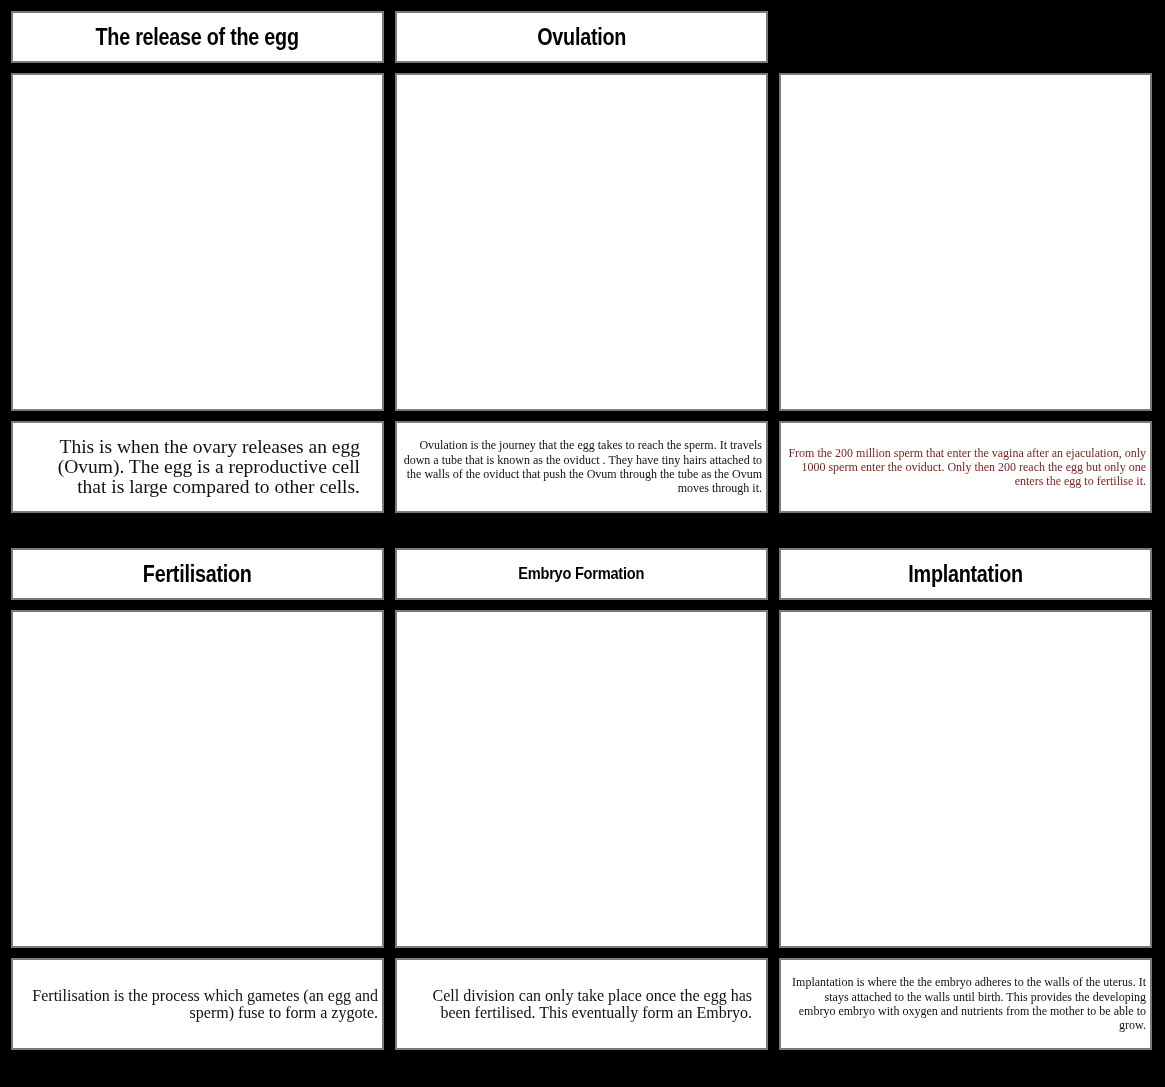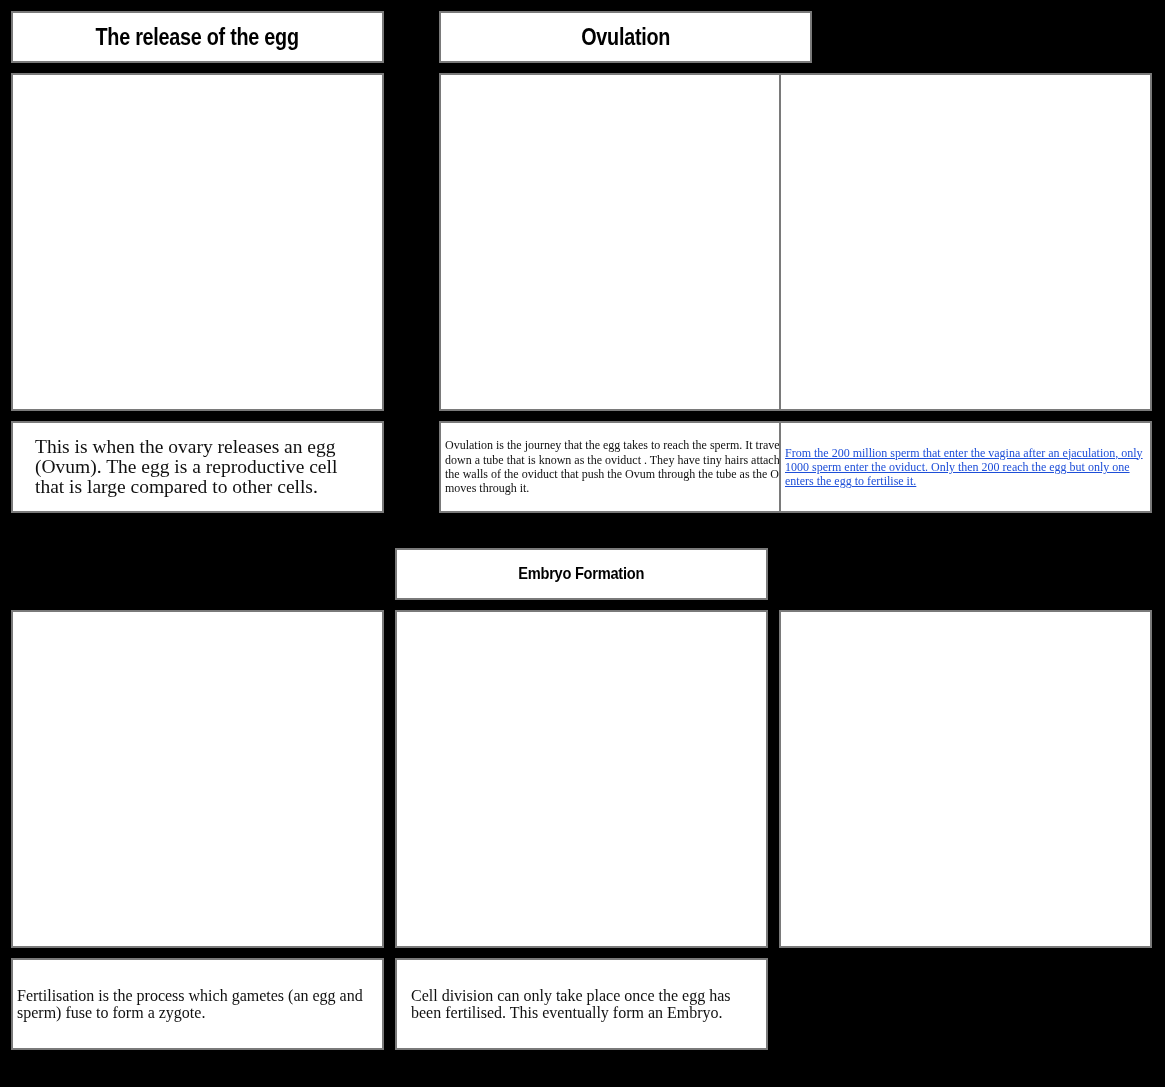--- a/index.html
+++ b/index.html
@@ -59,75 +59,84 @@
     }
     .text-box {
       top: 410px;
       height: 92px;
       display: flex;
       align-items: center;
       justify-content: center;
       padding: 0 4px;
     }
     .desc-text {
-      text-align: left;
+      text-align: right;
       color: #111;
       font-family: "Liberation Serif", "DejaVu Serif", serif;
     }
     .desc-large { font-size: 19.5px; line-height: 20px; padding: 0 18px; }
     .desc-small { font-size: 12px; line-height: 14.3px; }
     .desc-medium { font-size: 16px; line-height: 17.5px; }
-    .desc-gray { color: #1d4ed8; text-decoration: underline; }
+    .desc-gray { color: #7f1d1d; }
   </style>
 </head>
 <body>
 
 <div class="storyboard">
 
   <div class="cell" style="left:11px; top:11px; height:502px;">
     <div class="box title-box">
       <span class="title-text">The release of the egg</span>
     </div>
     <div class="box image-box"></div>
     <div class="box text-box">
       <div class="desc-text desc-large">This is when the ovary releases an egg (Ovum). The egg is a reproductive cell that is large compared to other cells.</div>
     </div>
   </div>
 
-  <div class="cell" style="left:395px; top:11px; height:502px;margin-left:44px;">
+  <div class="cell" style="left:395px; top:11px; height:502px;">
     <div class="box title-box">
       <span class="title-text">Ovulation</span>
     </div>
     <div class="box image-box"></div>
     <div class="box text-box">
       <div class="desc-text desc-small">Ovulation is the journey that the egg takes to reach the sperm. It travels down a tube that is known as the oviduct . They have tiny hairs attached to the walls of the oviduct that push the Ovum through the tube as the Ovum moves through it.</div>
     </div>
   </div>
 
   <div class="cell" style="left:779px; top:11px; height:502px;">
     <div class="box image-box"></div>
     <div class="box text-box">
       <div class="desc-text desc-small desc-gray">From the 200 million sperm that enter the vagina after an ejaculation, only 1000 sperm enter the oviduct. Only then 200 reach the egg but only one enters the egg to fertilise it.</div>
     </div>
   </div>
 
   <div class="cell" style="left:11px; top:548px; height:502px;">
+    <div class="box title-box">
+      <span class="title-text">Fertilisation</span>
+    </div>
     <div class="box image-box"></div>
     <div class="box text-box">
       <div class="desc-text desc-medium">Fertilisation is the process which gametes (an egg and sperm) fuse to form a zygote.</div>
     </div>
   </div>
 
   <div class="cell" style="left:395px; top:548px; height:502px;">
     <div class="box title-box">
       <span class="title-text small">Embryo Formation</span>
     </div>
     <div class="box image-box"></div>
     <div class="box text-box">
       <div class="desc-text desc-medium" style="padding:0 10px;">Cell division can only take place once the egg has been fertilised. This eventually form an Embryo.</div>
     </div>
   </div>
 
   <div class="cell" style="left:779px; top:548px; height:502px;">
+    <div class="box title-box">
+      <span class="title-text">Implantation</span>
+    </div>
     <div class="box image-box"></div>
+    <div class="box text-box">
+      <div class="desc-text desc-small">Implantation is where the the embryo adheres to the walls of the uterus. It stays attached to the walls until birth. This provides the developing embryo embryo with oxygen and nutrients from the mother to be able to grow.</div>
+    </div>
   </div>
 
 </div>
 
 </body></html>

